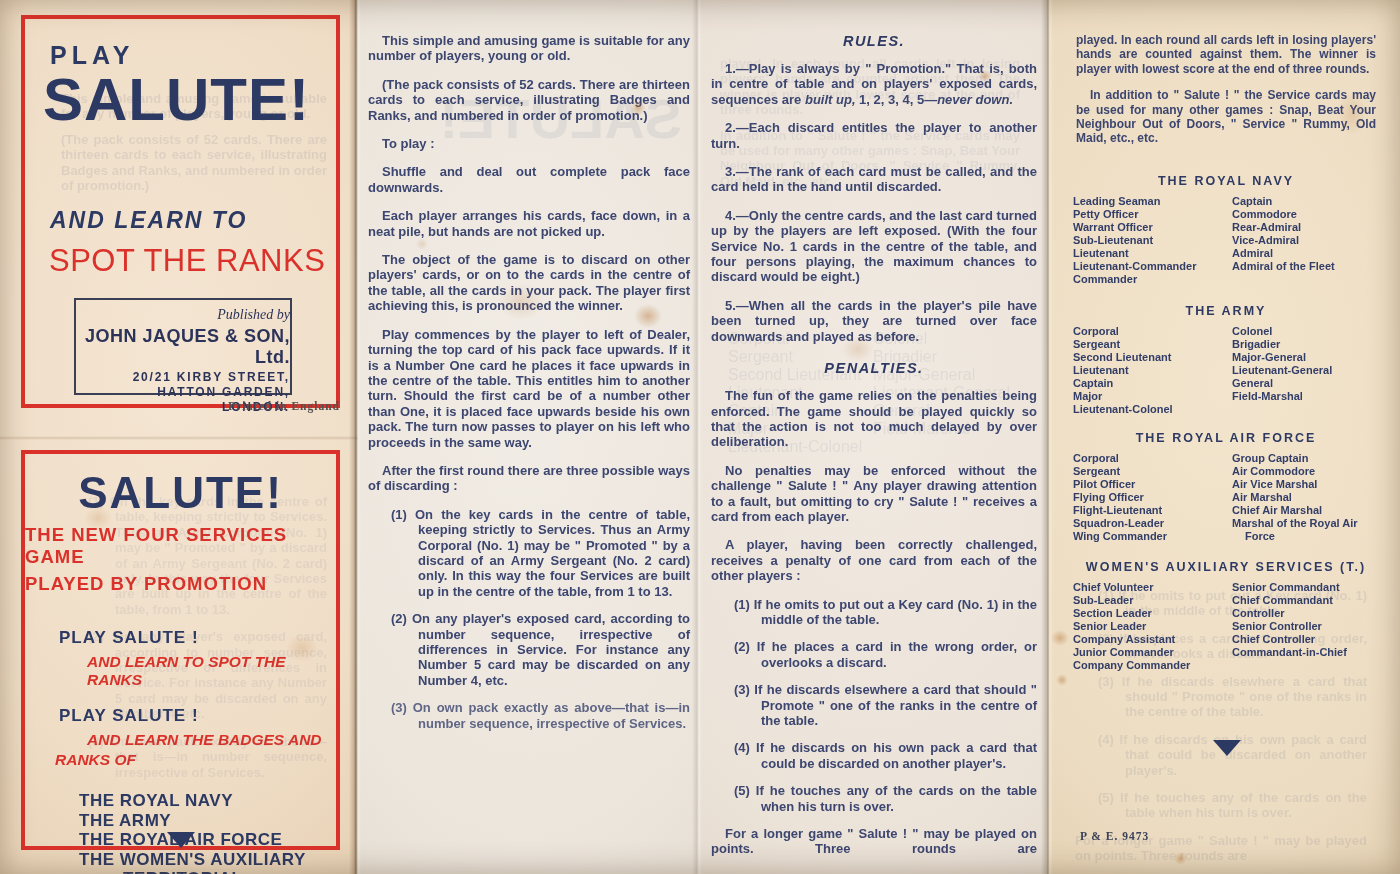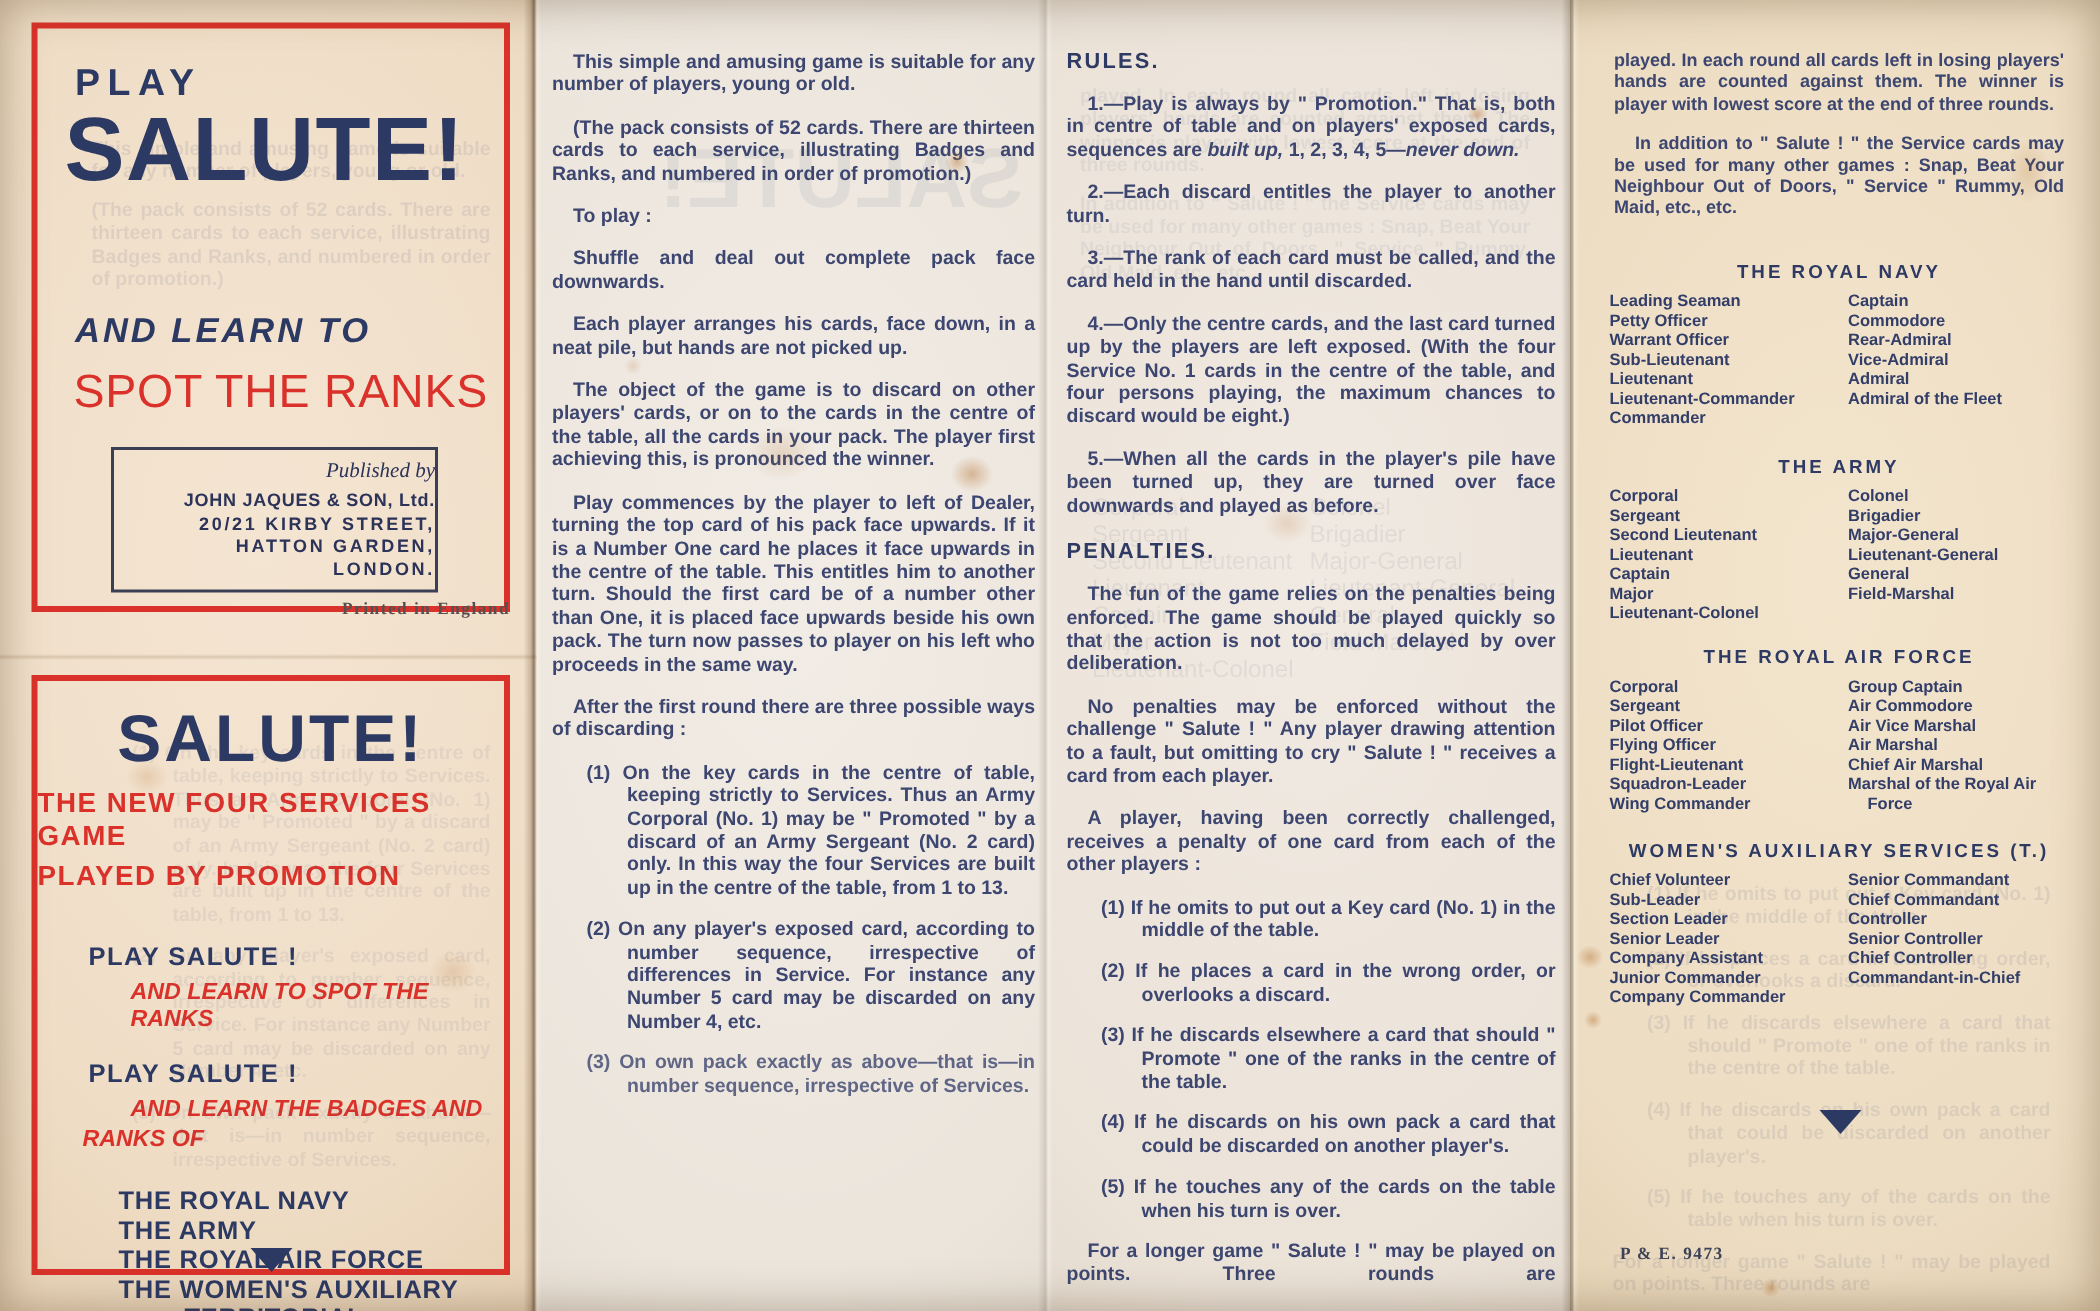--- a/index.html
+++ b/index.html
@@ -34,21 +34,21 @@
      letter-spacing:5px;color:#2c3963;}
   .big-title{position:absolute;left:18px;top:46px;width:280px;font-size:60px;font-weight:bold;
      letter-spacing:1px;color:#2c3963;}
   .and-learn{position:absolute;left:25px;top:188px;font-size:23px;font-style:italic;
      font-weight:bold;letter-spacing:2px;color:#2c3963;}
   .spot{position:absolute;left:24px;top:224px;font-size:31px;font-weight:normal;
      letter-spacing:.5px;color:#da322a;}
   .pubbox{position:absolute;left:49px;top:279px;width:214px;height:86px;
      border:2.5px solid #3a3f55;text-align:right;padding-top:7px;box-sizing:content-box;color:#2c3359;}
   .pub-by{font-family:"Liberation Serif",serif;font-style:italic;font-size:14px;}
-  .pub-name{font-size:12px;font-weight:bold;letter-spacing:.5px;margin-top:3px;}
+  .pub-name{font-size:18px;font-weight:bold;letter-spacing:.5px;margin-top:3px;}
   .pub-addr{font-size:12px;font-weight:bold;letter-spacing:1.8px;line-height:15px;margin-top:2px;}
   .printed{position:absolute;left:21px;top:400px;width:319px;text-align:right;
      font-family:"Liberation Serif",serif;font-weight:bold;font-size:11.5px;
      letter-spacing:1px;color:#55504f;}
   .b2-title{text-align:center;margin-top:14px;font-size:44px;font-weight:bold;
      letter-spacing:2px;color:#2c3963;}
   .b2-sub{text-align:left;font-size:18.5px;font-weight:bold;letter-spacing:1px;color:#da322a;}
   .b2-sub.first{margin-top:6px;}
   .b2-sub.second{margin-top:5px;}
   .play-line{margin:33px 0 0 34px;font-size:17px;font-weight:bold;letter-spacing:1px;color:#2c3963;}
@@ -68,22 +68,22 @@
   .flow2{left:10px;top:33px;width:322px;}
   .flow3{left:13px;top:33px;width:326px;}
   .flow4{left:29px;top:33px;width:300px;}
   .body{font-size:13px;line-height:15.4px;font-weight:bold;color:#3c4670;
      text-align:justify;margin:0 0 13px 0;}
   .flow4 .body{font-size:12px;line-height:14.4px;margin-bottom:12px;}
   .ind{text-indent:14px;}
   .hang-list>div{font-size:13px;line-height:15.4px;font-weight:bold;color:#3c4670;
      text-align:justify;padding-left:50px;text-indent:-27px;margin-bottom:12px;}
   .intro-items>div:last-child{opacity:.8;}
-  .center-head{text-align:left;font-size:14.5px;font-weight:bold;letter-spacing:1.5px;
-     color:#2e3a63;margin:0 0 12px 0;}
+  .center-head{text-align:center;font-size:14.5px;font-weight:bold;letter-spacing:1.5px;
+     color:#2e3a63;margin:0 0 12px 0;font-style:italic;}
   .pen-head{margin-top:16px;}
   .spread{text-align-last:justify;}
 
   
   .rank-head{text-align:center;font-size:12.5px;font-weight:bold;letter-spacing:2px;
      color:#2e3a63;margin:0 0 7px 0;}
   .mt-navy{margin-top:28px;}.mt-army{margin-top:18px;}.mt-raf{margin-top:15px;}.mt-wom{margin-top:17px;}
   .rank-cols{display:flex;}
   .rank-cols .colL{width:53%;}
   .rank-cols .colR{width:47%;}

